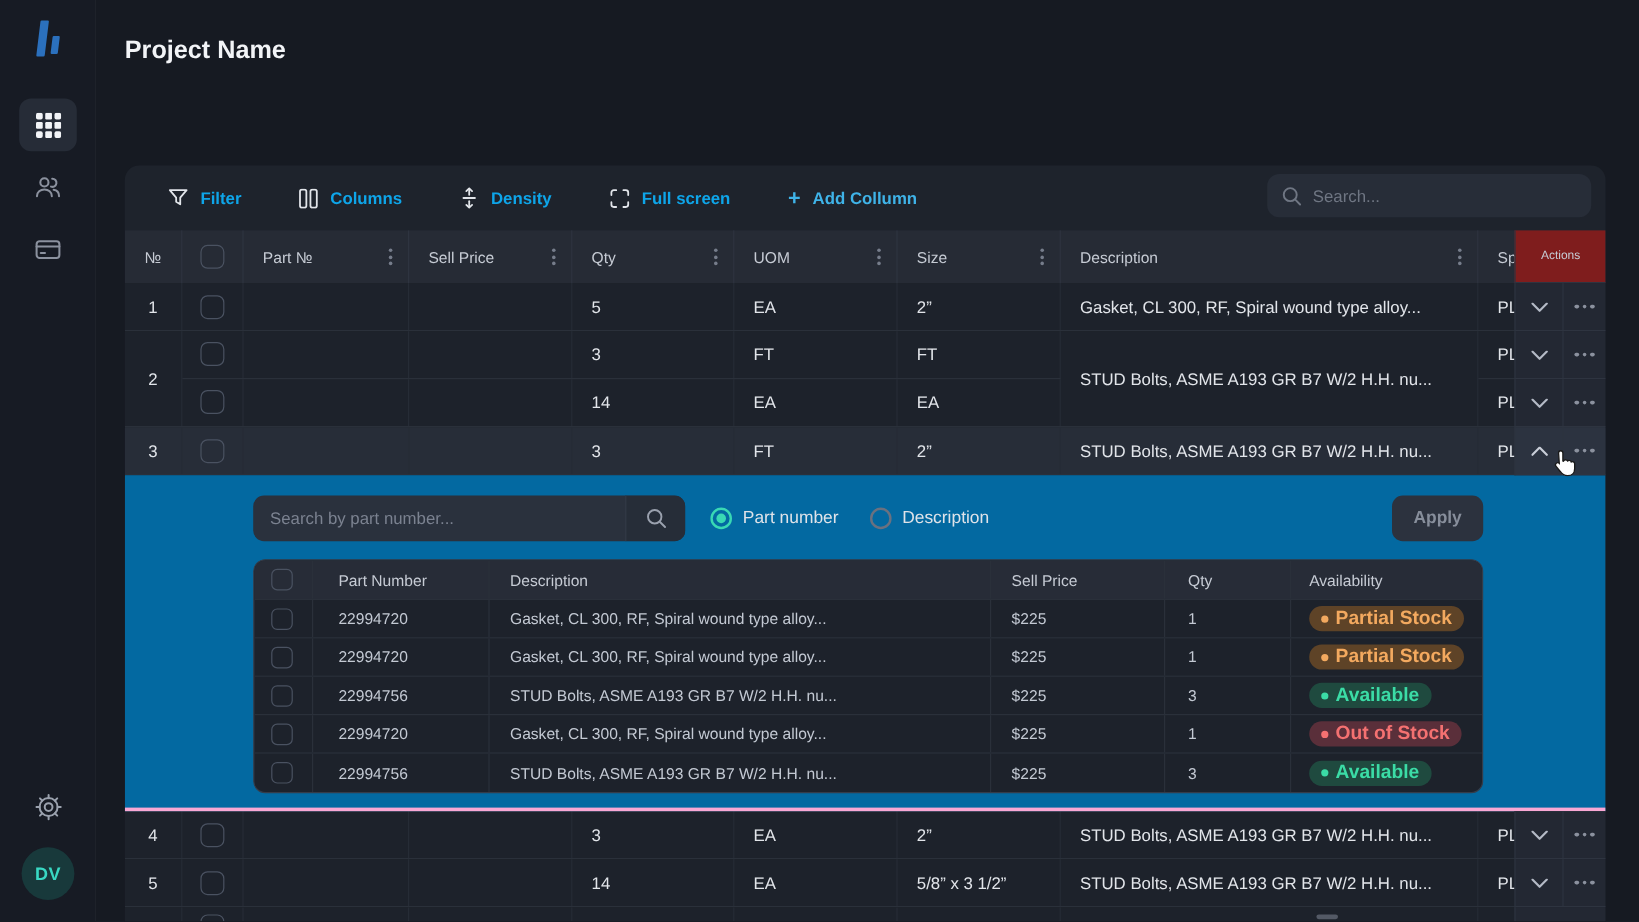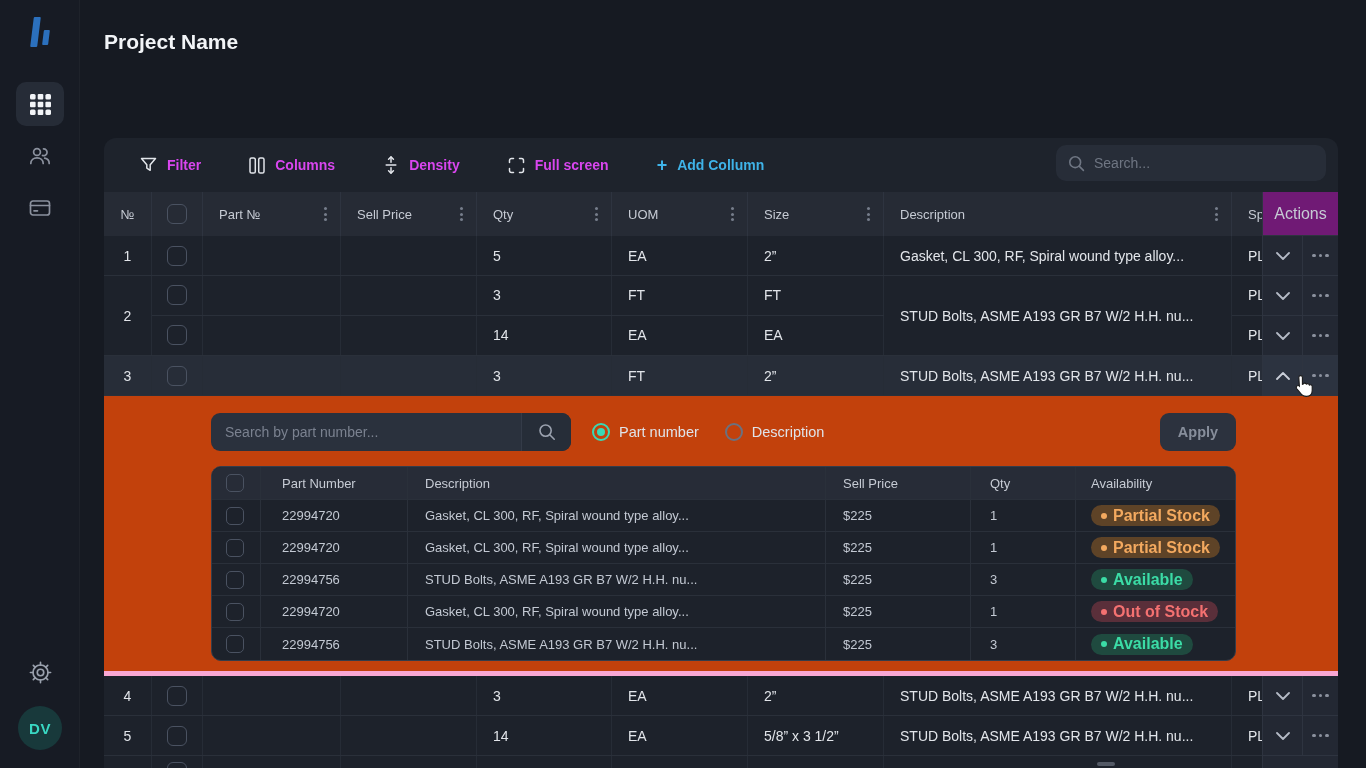--- a/index.html
+++ b/index.html
@@ -25,21 +25,21 @@
   .meta .val{color:#eceef2;font-weight:600}
   .hdr-actions{position:absolute;right:16px;top:25px;display:flex;gap:8px}
   .btn-export{height:38px;padding:0 18px;border-radius:9px;background:#2e333e;color:#e8eaee;font-weight:600;font-size:14px;display:flex;align-items:center;gap:9px;border:none;cursor:pointer}
   .btn-gradient{height:38px;padding:0 18px;border-radius:9px;background:linear-gradient(90deg,#1f9ad6,#3ed3a6);color:#fff;font-weight:700;font-size:14px;display:flex;align-items:center;border:none;cursor:pointer}
 
   
   .panel{position:absolute;left:104px;top:138px;width:1234px;height:630px;background:#1e232c;border-radius:12px 12px 0 0;overflow:hidden}
 
   
   .toolbar{height:54px;display:flex;align-items:center;padding-left:36px;gap:48px;position:relative}
-  .tool{display:flex;align-items:center;gap:10px;color:#d946ef;font-weight:600;font-size:14px;cursor:pointer;background:none;border:none}
+  .tool{display:flex;align-items:center;gap:10px;color:#0ea5e9;font-weight:600;font-size:14px;cursor:pointer;background:none;border:none}
   .tool.accent{color:#3fb3e8}
   .tool .plus{font-size:18px;font-weight:600;line-height:1}
   .tb-search{position:absolute;right:12px;top:7px;width:270px;height:36px;background:#272d38;border-radius:10px;display:flex;align-items:center;padding:0 12px;gap:9px}
   .tb-search input{background:transparent;border:none;outline:none;color:#cfd4dc;font-size:14px;width:100%;font-family:"Liberation Sans",sans-serif}
   .tb-search input::placeholder{color:#6f7683}
 
   
   .thead{height:44px;background:#262b35;display:flex}
   .hc{display:flex;align-items:center;padding-left:16px;font-size:13px;color:#c6cbd4;border-right:1px solid #2e3440;position:relative}
   .hc.center{justify-content:center;padding-left:0}
@@ -67,30 +67,30 @@
   .subrow.bline{border-bottom:1px solid #2a303a}
   .sc{display:flex;align-items:center;padding-left:16px;border-right:1px solid #262c36;overflow:hidden;white-space:nowrap}
   .tall{height:100%}
 
   .checkbox{width:20px;height:20px;border:1.5px solid #4a5261;border-radius:6px;display:inline-block;cursor:pointer;background:transparent}
   .checkbox.sm{width:18px;height:18px;border-radius:5px}
 
   
   .actions-overlay{position:absolute;top:54px;right:0;width:76px;z-index:3}
   .acell{height:40px;background:#232833;border-left:1px solid #2e3440;border-bottom:1px solid #2e3440;display:flex}
-  .acell.head{height:44px;background:#701a75;align-items:center;justify-content:center;font-size:16px;color:#c6cbd4;border-bottom:1px solid #2e3440}
+  .acell.head{height:44px;background:#7f1d1d;align-items:center;justify-content:center;font-size:10px;color:#c6cbd4;border-bottom:1px solid #2e3440}
   .acell.spacer{height:280px;background:transparent;border:none}
   .acell.active{background:#2c3340}
   .acell.partial{height:12px;border-bottom:none}
   .a-chev{width:40px;display:flex;align-items:center;justify-content:center;border-right:1px solid #2e3440;cursor:pointer}
   .a-dots{flex:1;display:flex;align-items:center;justify-content:center;gap:3px;cursor:pointer}
   .a-dots i{width:3.5px;height:3.5px;border-radius:50%;background:#8b919e;display:block}
 
   
-  .expanded{height:280px;background:#c2410c;border-bottom:5px solid #f9a8d4;position:relative}
+  .expanded{height:280px;background:#0369a1;border-bottom:3px solid #f9a8d4;position:relative}
   .exp-search{position:absolute;left:107px;top:17px;width:360px;height:38px;border-radius:9px;background:#2a313d;display:flex;overflow:hidden}
   .exp-search input{flex:1;background:transparent;border:none;outline:none;color:#cfd4dc;padding:0 14px;font-size:14px;font-family:"Liberation Sans",sans-serif}
   .exp-search input::placeholder{color:#7b8290}
   .exp-search .icon-btn{width:50px;background:#262d38;border-left:1px solid #343b48;display:flex;align-items:center;justify-content:center;cursor:pointer}
   .radio-group{position:absolute;left:488px;top:17px;height:38px;display:flex;align-items:center;gap:26px}
   .radio{display:flex;align-items:center;gap:9px;cursor:pointer}
   .radio .ring{width:18px;height:18px;border-radius:50%;border:2px solid #6a7180;position:relative}
   .radio.selected .ring{border-color:#39d8b4}
   .radio.selected .ring::after{content:"";position:absolute;left:3px;top:3px;width:8px;height:8px;border-radius:50%;background:#39d8b4}
   .radio .rlab{color:#dfe3e9;font-size:14.5px}

